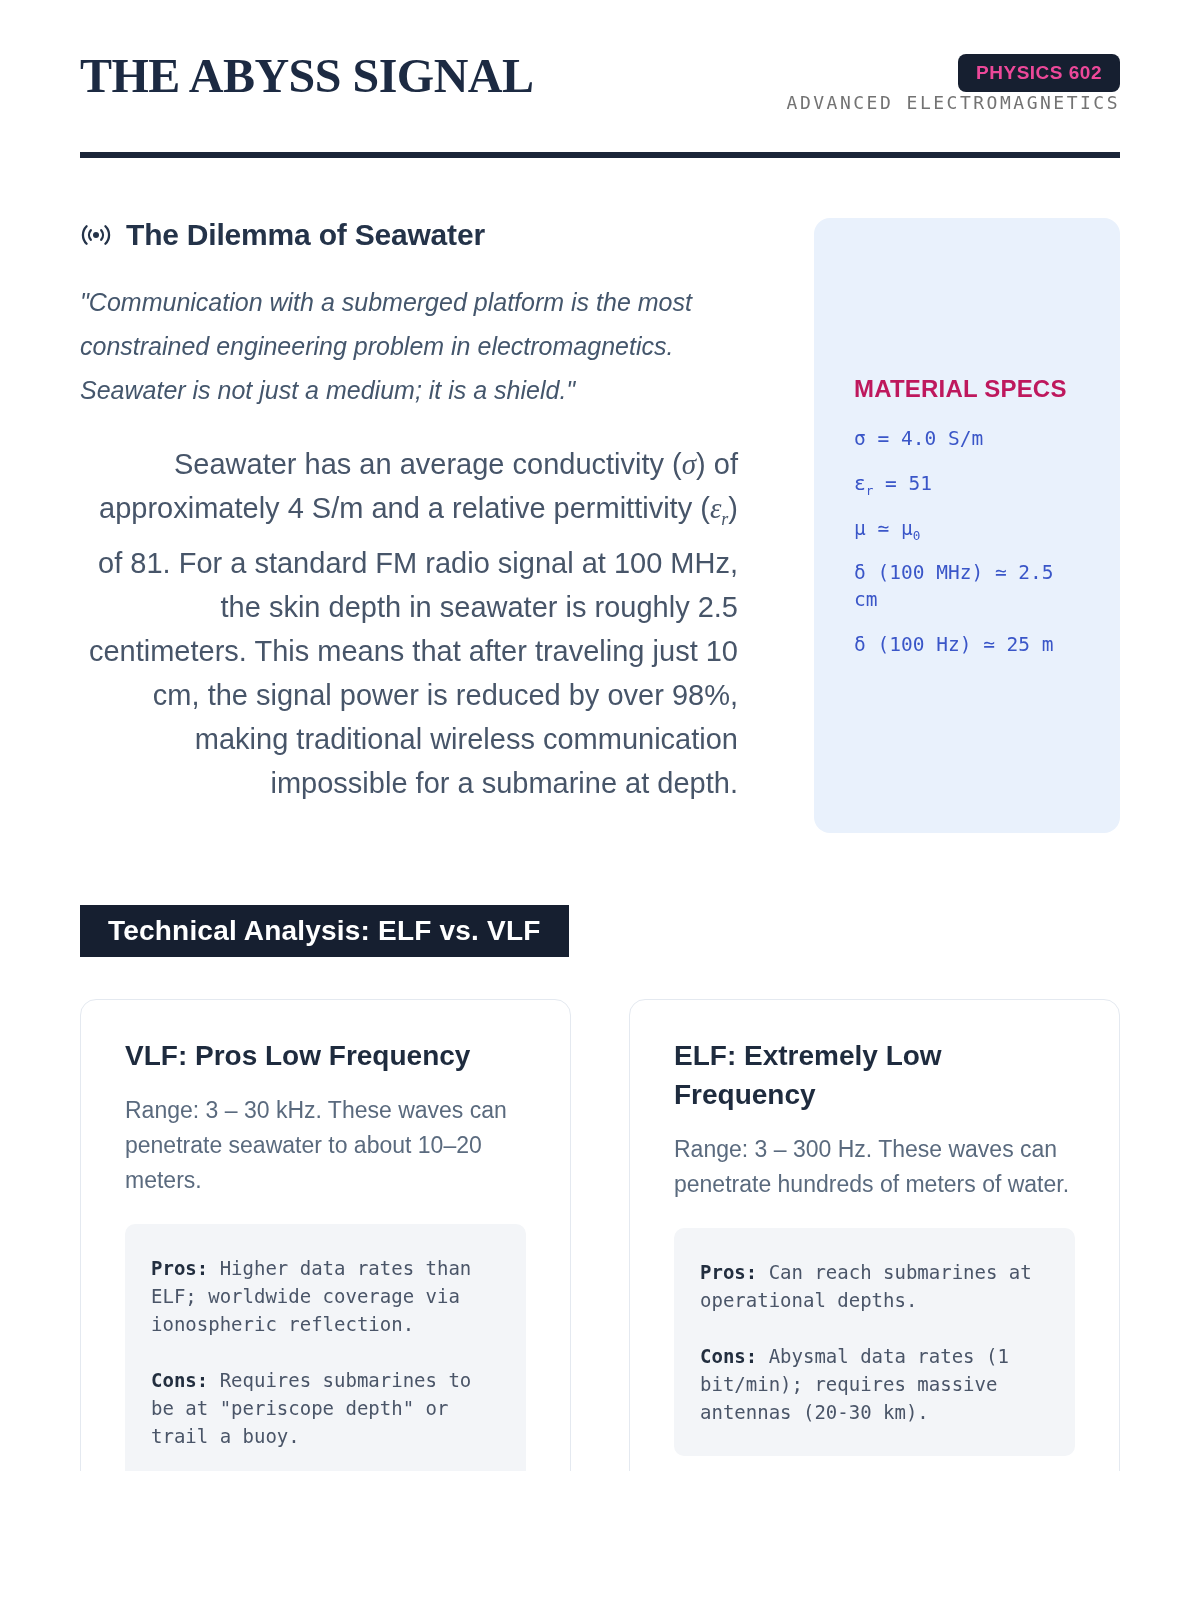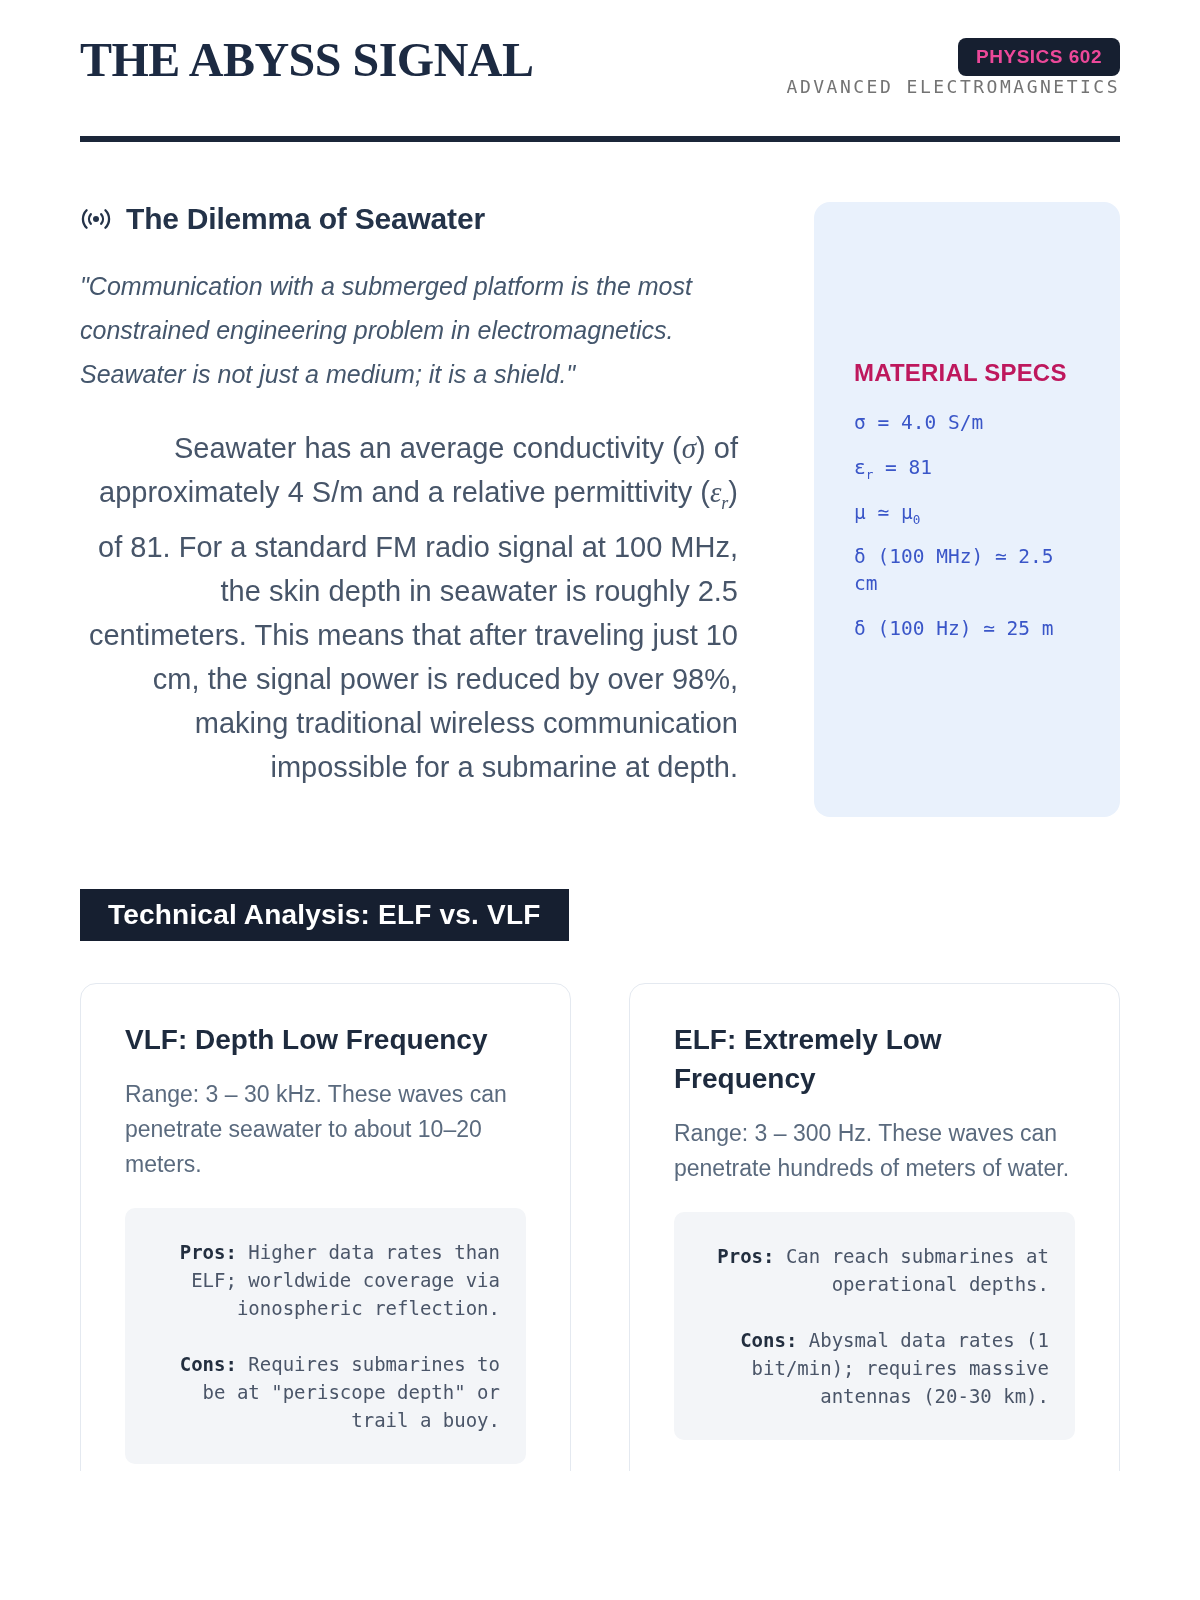--- a/index.html
+++ b/index.html
@@ -1,20 +1,20 @@
 <!DOCTYPE html>
 <html><head>
 <meta charset="utf-8">
 <style>
   * { box-sizing: border-box; }
   html, body { margin: 0; padding: 0; background: #ffffff; }
   .page {
     width: 1200px; height: 1471px; overflow: hidden;
     background: #ffffff;
-    padding: 36px 80px 0;
+    padding: 52px 80px 0;
     font-family: "Liberation Sans", "DejaVu Sans", sans-serif;
   }
 
   
   .masthead { display: flex; justify-content: space-between; align-items: flex-start; }
   .title {
     margin: 0;
     font-family: "Liberation Serif", "DejaVu Serif", serif;
     font-weight: 700; font-size: 48px; line-height: 1;
     letter-spacing: -0.5px; color: #1c2a42;
@@ -76,21 +76,21 @@
   .card {
     background: #ffffff; border: 1.5px solid #e4e9f0; border-radius: 16px;
     padding: 36px 44px 40px; min-height: 528px;
   }
   .card-title { margin: 0; font-size: 28px; font-weight: 700; line-height: 1.4; color: #1e2b3e; }
   .card-desc { margin: 18px 0 0; font-size: 23px; line-height: 35px; color: #5a6a7e; }
   .procon {
     margin-top: 26px; background: #f3f5f8; border-radius: 10px;
     padding: 30px 26px;
     font-family: "DejaVu Sans Mono", "Liberation Mono", monospace;
-    font-size: 19px; line-height: 28px; color: #4a5568; text-align: right;
+    font-size: 19px; line-height: 28px; color: #4a5568;
   }
   .procon p { margin: 0; }
   .procon p + p { margin-top: 28px; }
   .procon b { color: #222e3f; font-weight: 700; }
 </style>
 </head>
 <body>
 
 <div class="page">
 
@@ -124,35 +124,35 @@
       </h2>
 
       <p class="quote">"Communication with a submerged platform is the most constrained engineering problem in electromagnetics. Seawater is not just a medium; it is a shield."</p>
 
       <p class="bodytext"><span>Seawater has an average conductivity (</span><span class="math">σ</span><span>) of approximately 4 S/m and a relative permittivity (</span><span class="math"><span>ε</span><sub>r</sub></span><span>) of 81. For a standard FM radio signal at 100 MHz, the skin depth in seawater is roughly 2.5 centimeters. This means that after traveling just 10 cm, the signal power is reduced by over 98%, making traditional wireless communication impossible for a submarine at depth.</span></p>
     </div>
 
     <aside class="spec-box">
       <h3 class="spec-title">MATERIAL SPECS</h3>
       <p class="spec-line"><span>σ = 4.0 S/m</span><sub></sub><span></span></p>
-      <p class="spec-line"><span>ε</span><sub>r</sub><span> = 81</span></p>
+      <p class="spec-line"><span>ε</span><sub>r</sub><span> = 51</span></p>
       <p class="spec-line"><span>μ ≃ μ</span><sub>0</sub><span></span></p>
       <p class="spec-line"><span>δ (100 MHz) ≃ 2.5 cm</span><sub></sub><span></span></p>
       <p class="spec-line"><span>δ (100 Hz) ≃ 25 m</span><sub></sub><span></span></p>
     </aside>
   </section>
 
   
   <div class="banner">Technical Analysis: ELF vs. VLF</div>
 
   
   <div class="cards">
 
     <div class="card">
-      <h3 class="card-title">VLF: Depth Low Frequency</h3>
+      <h3 class="card-title">VLF: Pros Low Frequency</h3>
       <p class="card-desc">Range: 3 – 30 kHz. These waves can penetrate seawater to about 10–20 meters.</p>
       <div class="procon">
         <p><b>Pros:</b><span> Higher data rates than ELF; worldwide coverage via ionospheric reflection.</span></p>
         <p><b>Cons:</b><span> Requires submarines to be at "periscope depth" or trail a buoy.</span></p>
       </div>
     </div>
 
     <div class="card">
       <h3 class="card-title">ELF: Extremely Low Frequency</h3>
       <p class="card-desc">Range: 3 – 300 Hz. These waves can penetrate hundreds of meters of water.</p>

